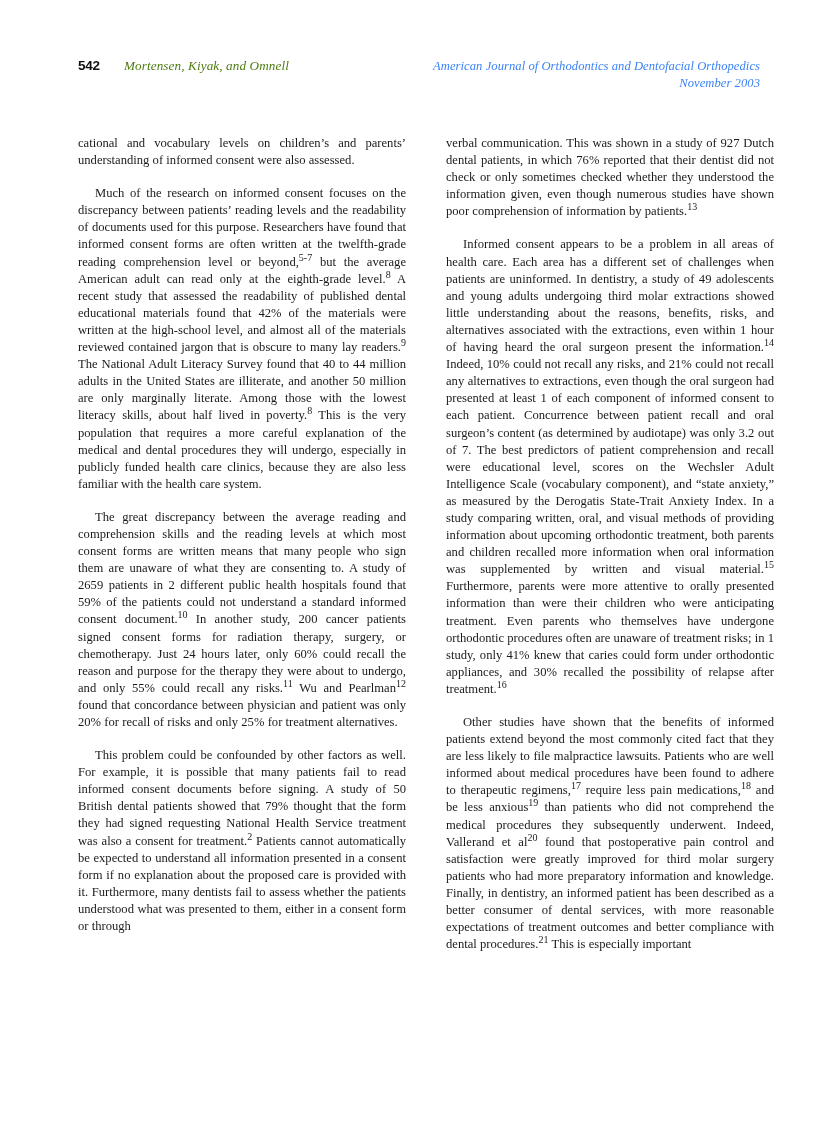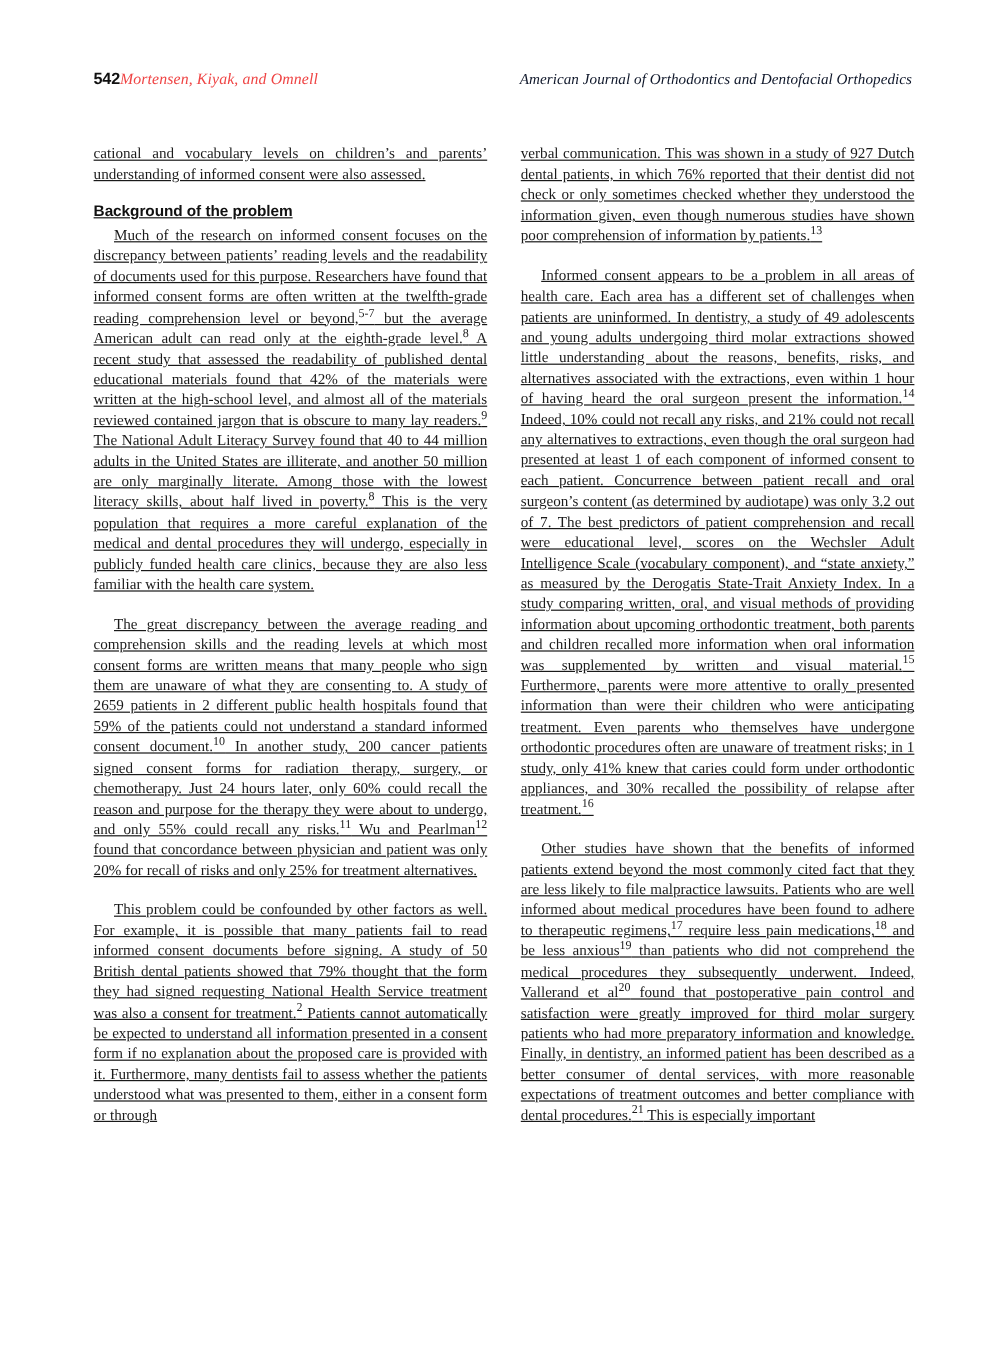--- a/index.html
+++ b/index.html
@@ -43,48 +43,47 @@
   .rh-pageno {
     font-family: "Liberation Sans", "DejaVu Sans", sans-serif;
     font-weight: bold;
     font-size: 13.5px;
     letter-spacing: -0.2px;
     color: #111;
   }
   .rh-authors {
     font-style: italic;
     font-size: 13.2px;
-    margin-left: 0;
-    color: #ef4444;
+    margin-left: 24px;
+    color: #4d7c0f;
     letter-spacing: 0.1px;
   }
   .rh-right {
     position: absolute;
     right: 0;
     top: 0;
     text-align: right;
     font-style: italic;
     font-size: 12.6px;
     line-height: 16.5px;
-    color: #0f172a;
+    color: #3b82f6;
     letter-spacing: 0.05px;
   }
   .rh-right .rh-journal { display: block; }
   .rh-right .rh-issue { display: block; }
 
   
   .columns {
     position: absolute;
     left: 78px;
-    top: 120px;
+    top: 135px;
     width: 684px;
     height: 950px;
     display: flex;
-    gap: 28px;
-    text-decoration: underline;
+    gap: 40px;
   }
   .col {
     width: 328px;
     flex: 0 0 328px;
   }
 
   p.para {
     margin: 0;
     text-align: justify;
     text-justify: inter-word;
@@ -118,30 +117,30 @@
 
 <div class="page">
 
   <div class="running-head">
     <div class="rh-left">
       <span class="rh-pageno">542</span>
       <span class="rh-authors">Mortensen, Kiyak, and Omnell</span>
     </div>
     <div class="rh-right">
       <span class="rh-journal">American Journal of Orthodontics and Dentofacial Orthopedics</span>
+      <span class="rh-issue">November 2003</span>
     </div>
   </div>
 
   <div class="columns">
 
     <div class="col">
 
       <p class="para noindent">cational and vocabulary levels on children’s and parents’ understanding of informed consent were also assessed.</p>
 
-      <h2 class="section-heading">Background of the problem</h2>
 
       <p class="para"><span>Much of the research on informed consent focuses on the discrepancy between patients’ reading levels and the readability of documents used for this purpose. Researchers have found that informed consent forms are often written at the twelfth-grade reading comprehension level or beyond,</span><sup>5-7</sup><span> but the average American adult can read only at the eighth-grade level.</span><sup>8</sup><span> A recent study that assessed the readability of published dental educational materials found that 42% of the materials were written at the high-school level, and almost all of the materials reviewed contained jargon that is obscure to many lay readers.</span><sup>9</sup><span> The National Adult Literacy Survey found that 40 to 44 million adults in the United States are illiterate, and another 50 million are only marginally literate. Among those with the lowest literacy skills, about half lived in poverty.</span><sup>8</sup><span> This is the very population that requires a more careful explanation of the medical and dental procedures they will undergo, especially in publicly funded health care clinics, because they are also less familiar with the health care system.</span></p>
 
       <p class="para"><span>The great discrepancy between the average reading and comprehension skills and the reading levels at which most consent forms are written means that many people who sign them are unaware of what they are consenting to. A study of 2659 patients in 2 different public health hospitals found that 59% of the patients could not understand a standard informed consent document.</span><sup>10</sup><span> In another study, 200 cancer patients signed consent forms for radiation therapy, surgery, or chemotherapy. Just 24 hours later, only 60% could recall the reason and purpose for the therapy they were about to undergo, and only 55% could recall any risks.</span><sup>11</sup><span> Wu and Pearlman</span><sup>12</sup><span> found that concordance between physician and patient was only 20% for recall of risks and only 25% for treatment alternatives.</span></p>
 
       <p class="para"><span>This problem could be confounded by other factors as well. For example, it is possible that many patients fail to read informed consent documents before signing. A study of 50 British dental patients showed that 79% thought that the form they had signed requesting National Health Service treatment was also a consent for treatment.</span><sup>2</sup><span> Patients cannot automatically be expected to understand all information presented in a consent form if no explanation about the proposed care is provided with it. Furthermore, many dentists fail to assess whether the patients understood what was presented to them, either in a consent form or through</span></p>
 
     </div>
 
     <div class="col">

